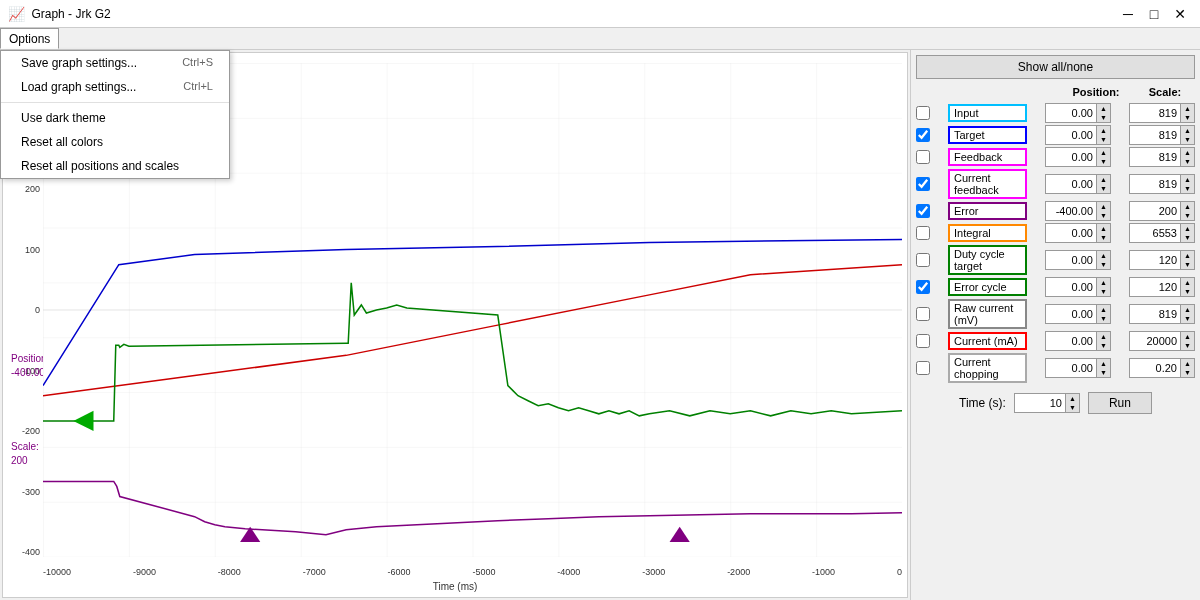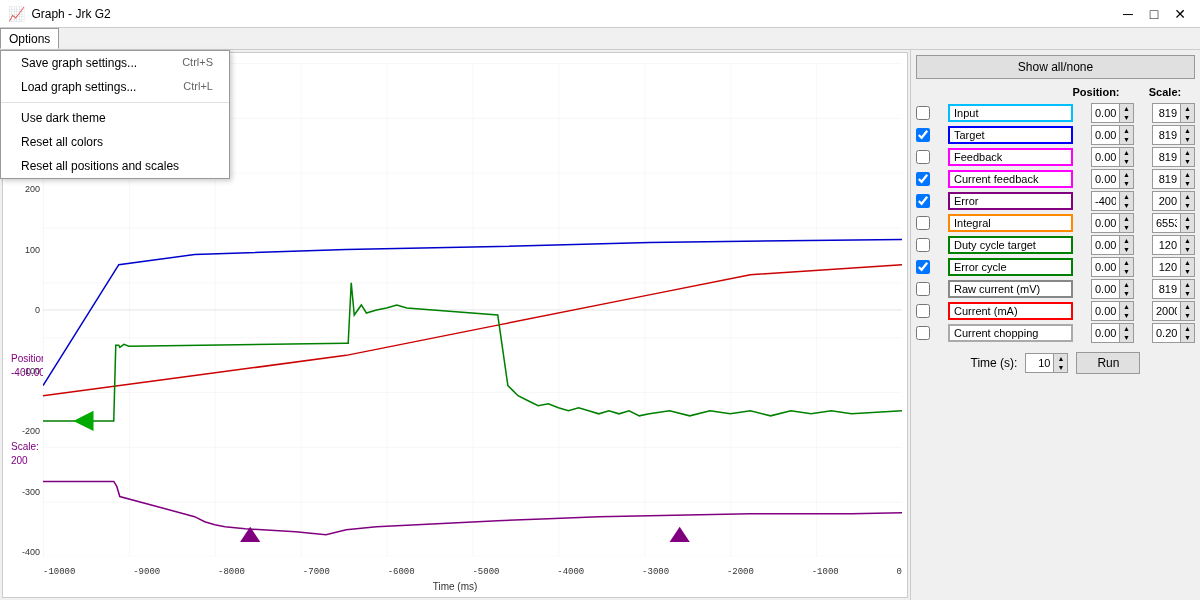--- a/index.html
+++ b/index.html
@@ -98,21 +98,20 @@
       color: #333;
     }
 
     .x-axis-labels {
       position: absolute;
       bottom: 20px; left: 40px; right: 5px;
       display: flex;
       justify-content: space-between;
       font-size: 9px;
       color: #333;
-      font-family: Liberation Mono, monospace;
     }
 
     .x-axis-title {
       position: absolute;
       bottom: 5px;
       left: 50%;
       transform: translateX(-50%);
       font-size: 10px;
       color: #333;
     }
@@ -184,21 +183,21 @@
       background: white;
       min-width: 0;
     }
     .spin-container {
       display: flex;
       align-items: center;
       border: 1px solid #999;
       background: white;
     }
     .spin-input {
-      width: 27px;
+      width: 50px;
       border: none;
       outline: none;
       font-size: 11px;
       padding: 1px 3px;
       text-align: right;
     }
     .spin-btns {
       display: flex;
       flex-direction: column;
     }

